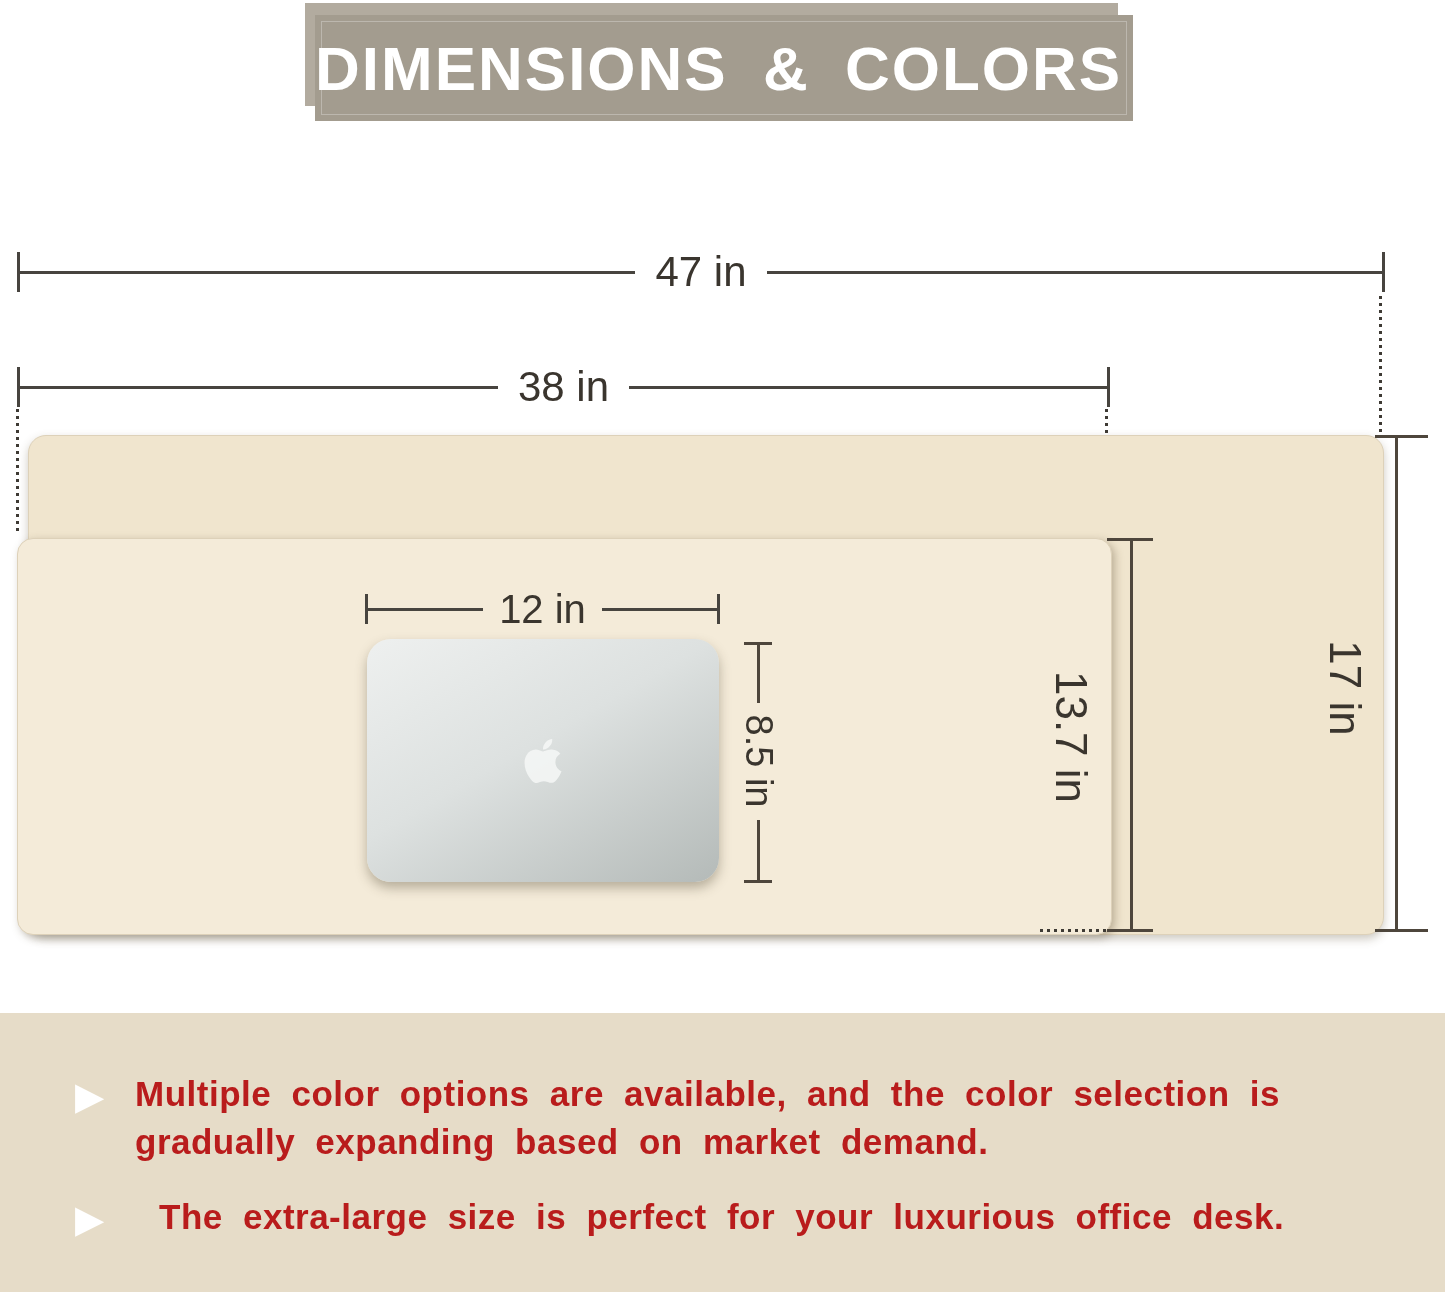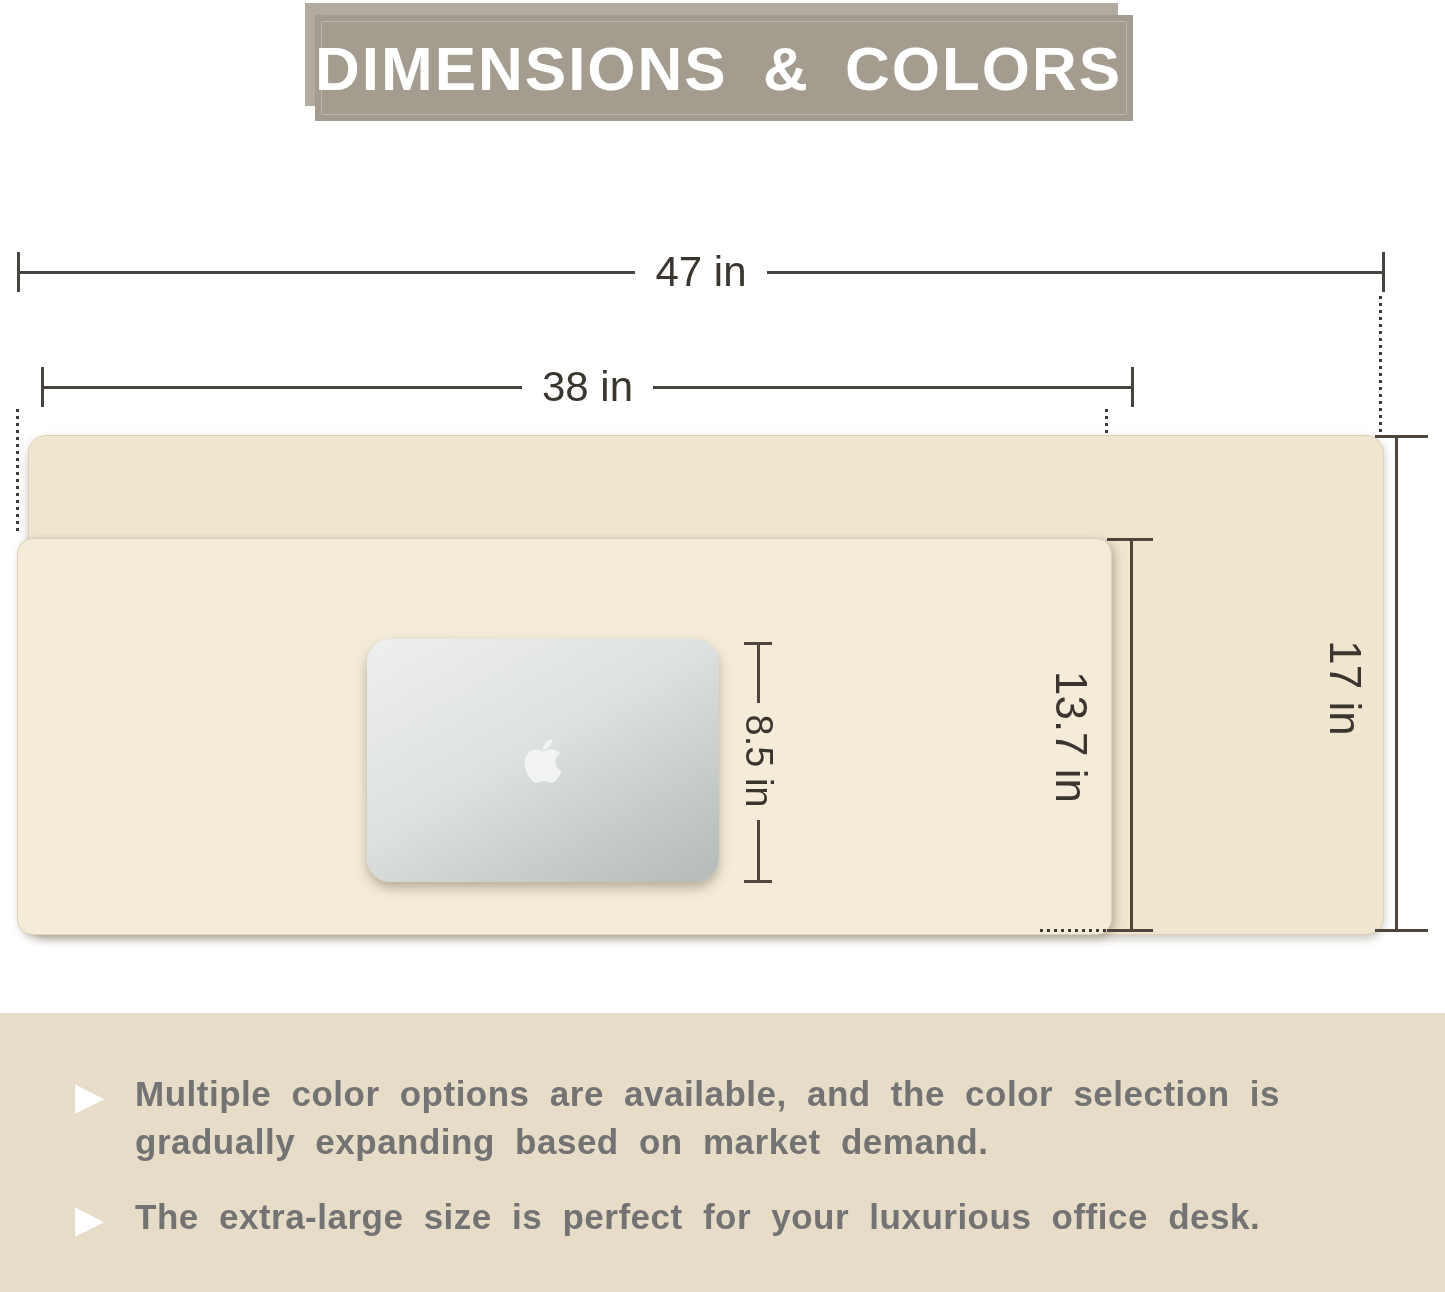--- a/index.html
+++ b/index.html
@@ -38,21 +38,21 @@
   .mat-large{position:absolute;left:28px;top:435px;width:1354px;height:498px;background:var(--mat-large);
     border:1px solid #ddd1b9;border-radius:18px;box-shadow:0 4px 10px rgba(90,75,50,.30);}
   .mat-small{position:absolute;left:17px;top:538px;width:1093px;height:395px;background:var(--mat-small);
     border:1px solid #ddd1b9;border-radius:16px;box-shadow:3px 3px 9px rgba(90,75,50,.35);}
   .laptop{position:absolute;left:367px;top:639px;width:352px;height:243px;border-radius:24px;
     background:linear-gradient(150deg,#eef0ef 0%,#dde1e0 45%,#b4bab8 100%);
     box-shadow:0 6px 12px rgba(70,60,40,.35);display:flex;align-items:center;justify-content:center;}
   
   .band{position:absolute;left:0;top:1013px;width:1445px;height:279px;background:var(--band);}
   .tri{position:absolute;color:#ffffff;font-size:38px;line-height:38px;}
-  .feat{position:absolute;left:135px;width:1280px;color:#737373;font-weight:bold;
+  .feat{position:absolute;left:135px;width:1280px;color:#b91c1c;font-weight:bold;
     font-size:35px;line-height:48px;letter-spacing:.5px;word-spacing:10px;}
 </style>
 </head>
 <body>
 
 <div id="stage">
 
   <div class="banner-back"></div>
   <div class="banner-front">
     <div class="banner-inner"></div>
@@ -60,21 +60,21 @@
   </div>
 
   <div class="hdim" style="left:17px;top:252px;width:1368px;height:40px;">
     <div class="tick"></div>
     <div class="seg"></div>
     <span class="lbl">47 in</span>
     <div class="seg"></div>
     <div class="tick"></div>
   </div>
 
-  <div class="hdim" style="left:17px;top:367px;width:1093px;height:40px;margin-left:24px;">
+  <div class="hdim" style="left:17px;top:367px;width:1093px;height:40px;">
     <div class="tick"></div>
     <div class="seg"></div>
     <span class="lbl">38 in</span>
     <div class="seg"></div>
     <div class="tick"></div>
   </div>
 
   <div class="dotv" style="left:16px;top:409px;height:126px;"></div>
   <div class="dotv" style="left:1105px;top:409px;height:127px;"></div>
   <div class="dotv" style="left:1379px;top:296px;height:136px;"></div>
@@ -83,20 +83,27 @@
   <div class="mat-small"></div>
 
   <div class="laptop">
     <span>
       <svg width="46" height="54" viewBox="0 0 170 170" style="display:block;opacity:.92;">
         <path fill="#f4f6f5" d="M150.37 130.25c-2.45 5.66-5.35 10.87-8.71 15.66-4.58 6.53-8.33 11.05-11.22 13.56-4.48 4.12-9.28 6.23-14.42 6.35-3.69 0-8.14-1.05-13.32-3.18-5.2-2.12-9.97-3.17-14.34-3.17-4.58 0-9.49 1.05-14.75 3.17-5.26 2.13-9.5 3.24-12.74 3.35-4.93.21-9.84-1.96-14.75-6.52-3.13-2.73-7.04-7.41-11.73-14.04-5.03-7.08-9.17-15.29-12.41-24.65-3.47-10.11-5.21-19.9-5.21-29.38 0-10.86 2.35-20.22 7.04-28.07 3.69-6.3 8.61-11.27 14.76-14.92s12.79-5.51 19.95-5.63c3.91 0 9.05 1.21 15.43 3.59 6.36 2.39 10.45 3.6 12.24 3.6 1.34 0 5.88-1.42 13.57-4.24 7.27-2.62 13.41-3.7 18.44-3.28 13.63 1.1 23.87 6.47 30.68 16.15-12.19 7.39-18.22 17.73-18.1 31 .11 10.34 3.86 18.94 11.23 25.77 3.34 3.17 7.07 5.62 11.22 7.36-.9 2.61-1.85 5.11-2.86 7.51zM119.11 7.24c0 8.1-2.96 15.67-8.86 22.67-7.12 8.32-15.73 13.13-25.07 12.38a25.22 25.22 0 0 1-.19-3.07c0-7.78 3.39-16.1 9.4-22.91 3-3.45 6.82-6.31 11.45-8.6 4.62-2.25 8.99-3.5 13.1-3.74.12 1.08.17 2.17.17 3.27z"></path>
       </svg>
     </span>
   </div>
 
+  <div class="hdim" style="left:365px;top:594px;width:355px;height:30px;">
+    <div class="tick"></div>
+    <div class="seg"></div>
+    <span class="lbl" style="font-size:40px;padding:0 16px;">12 in</span>
+    <div class="seg"></div>
+    <div class="tick"></div>
+  </div>
 
   <div class="hline" style="left:744px;top:642px;width:28px;"></div>
   <div class="vline" style="left:757px;top:645px;height:58px;"></div>
   <span class="vlbl" style="left:759px;top:761px;font-size:38px;">8.5 in</span>
   <div class="vline" style="left:757px;top:820px;height:61px;"></div>
   <div class="hline" style="left:744px;top:880px;width:28px;"></div>
 
   <div class="hline" style="left:1107px;top:538px;width:46px;"></div>
   <div class="vline" style="left:1130px;top:540px;height:392px;"></div>
   <div class="hline" style="left:1107px;top:929px;width:46px;"></div>
@@ -105,15 +112,15 @@
 
   <div class="hline" style="left:1375px;top:435px;width:53px;"></div>
   <div class="vline" style="left:1395px;top:437px;height:495px;"></div>
   <div class="hline" style="left:1375px;top:929px;width:53px;"></div>
   <span class="vlbl" style="left:1345px;top:688px;">17 in</span>
 
   <div class="band"></div>
   <span class="tri" style="left:75px;top:1077px;">▶</span>
   <div class="feat" style="top:1070px;">Multiple color options are available, and the color selection is gradually expanding based on market demand.</div>
   <span class="tri" style="left:75px;top:1200px;">▶</span>
-  <div class="feat" style="top:1193px;">The extra-large size is perfect for your luxurious office desk.</div>
+  <div class="feat" style="top:1193px;margin-left:24px;">The extra-large size is perfect for your luxurious office desk.</div>
 
 </div>
 
 </body></html>

